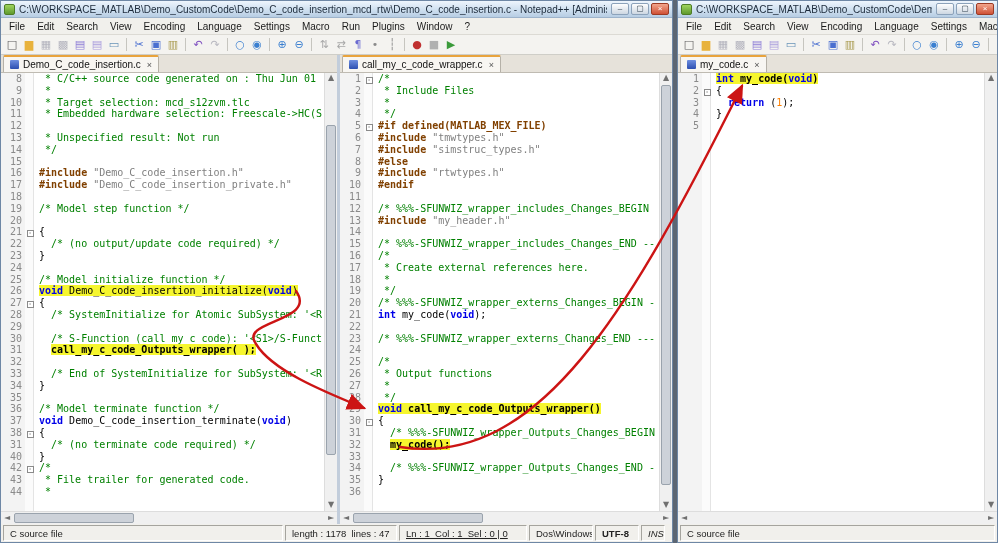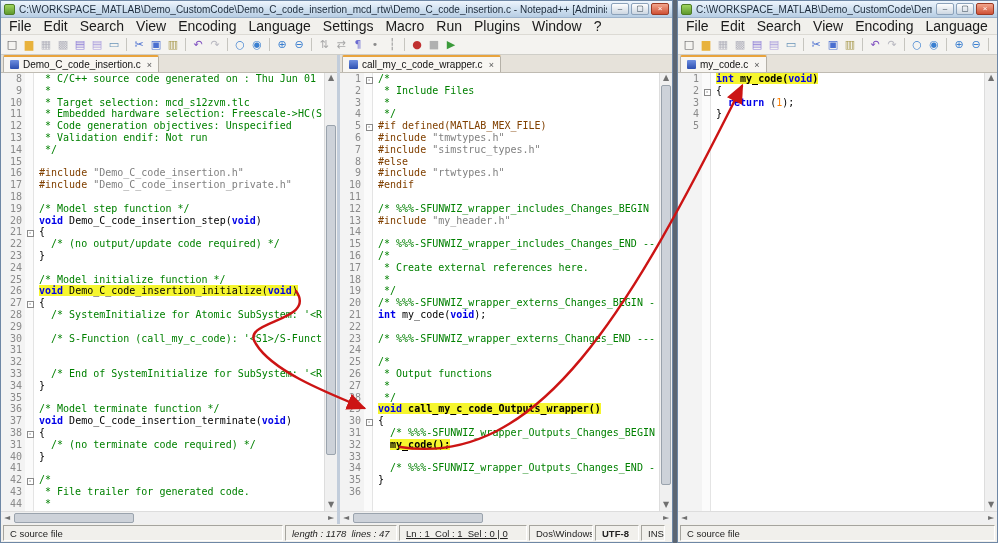--- a/index.html
+++ b/index.html
@@ -7,21 +7,21 @@
   body{background:#5c6673;font-family:"Liberation Sans",sans-serif;position:relative;}
   .win{position:absolute;top:0;height:543px;background:#cfd9e6;border:1px solid #6e87a5;display:flex;flex-direction:column;}
   #win-left{left:0;width:673px;}
   #win-right{left:677px;width:321px;}
   .titlebar{height:17px;flex:0 0 17px;background:linear-gradient(#eef5fd,#cfe0f0 55%,#b7cde3);display:flex;align-items:center;gap:4px;padding:0 3px;font-size:10px;color:#1c2a3a;border-bottom:1px solid #9db3cb;white-space:nowrap;overflow:hidden;}
   .app-icon{width:11px;height:11px;flex:0 0 11px;background:linear-gradient(#9fd45e,#5f9a2e);border-radius:2px;border:1px solid #4e7d26;}
   .title{flex:1;overflow:hidden;text-overflow:clip;white-space:nowrap;}
   .winbtns{display:flex;gap:2px;flex:0 0 auto;}
   .wbtn{width:18px;height:12px;font-size:8px;line-height:10px;text-align:center;background:linear-gradient(#fefefe,#cdd7e2);border:1px solid #8ca2ba;border-radius:2px;color:#30404f;}
   .wbtn.close{background:linear-gradient(#f2a58c,#cf5136);color:#fff;border-color:#9c3a24;}
-  .menubar{height:17px;flex:0 0 17px;background:#f1f0ec;display:flex;align-items:center;padding-left:2px;font-size:14px;color:#1a1a1a;border-bottom:1px solid #dcdad4;white-space:nowrap;overflow:hidden;}
+  .menubar{height:17px;flex:0 0 17px;background:#f1f0ec;display:flex;align-items:center;padding-left:2px;font-size:10px;color:#1a1a1a;border-bottom:1px solid #dcdad4;white-space:nowrap;overflow:hidden;}
   .menu-item{padding:1px 6px;border-radius:2px;}
   .toolbar{height:20px;flex:0 0 20px;background:#f4f3f0;display:flex;align-items:center;gap:1px;padding:0 3px;border-bottom:1px solid #cfcec8;overflow:hidden;white-space:nowrap;}
   .tbicon{width:16px;height:16px;flex:0 0 16px;text-align:center;font:11px/15px "DejaVu Sans",sans-serif;border-radius:2px;}
   .tbsep{width:1px;height:13px;flex:0 0 1px;background:#c6c5bf;margin:0 3px;}
   .main{flex:1;display:flex;min-height:0;background:#cfd9e6;}
   .pane{display:flex;flex-direction:column;min-width:0;background:#fff;}
   #pane-left{flex:0 0 336px;}
   .splitter{flex:0 0 3px;background:#c2cddb;}
   #pane-mid{flex:1;}
   #pane-right{flex:1;}
@@ -35,38 +35,38 @@
   .gbg.g1{left:0;width:24px;background:#f3f3f3;}
   .gbg.g2{left:24px;width:9px;background:#fbfbfb;border-right:1px solid #e4e4e4;}
   .rows{position:relative;}
   .crow{display:flex;height:11.8px;font:10px/11.8px "DejaVu Sans Mono","Liberation Mono",monospace;white-space:pre;}
   .ln{flex:0 0 24px;text-align:right;padding-right:3px;color:#8a8a8a;}
   .fold{flex:0 0 10px;text-align:center;}
   .foldmark{display:inline-block;width:7px;height:7px;margin-top:2px;border:1px solid #8a8a8a;background:#fff;font:7px/5px "DejaVu Sans Mono",monospace;color:#444;text-align:center;}
   .lt{padding-left:4px;color:#000;}
   .d{color:#000;}
   .cm{color:#008000;}
-  .pp{color:#804000;}
+  .pp{color:#804000;font-weight:bold;}
   .str{color:#808080;}
   .kw{color:#0000e8;font-weight:bold;}
   .num{color:#ff8000;}
   .hl{background:#f6f62e;}
   .b{font-weight:bold;}
   .vscroll{flex:0 0 13px;background:#f0f0f0;border-left:1px solid #dddddd;position:relative;font:8px/10px "DejaVu Sans",sans-serif;color:#707070;text-align:center;}
   .varrow{position:absolute;left:0;right:0;height:11px;}
   .varrow.up{top:0;} .varrow.dn{bottom:0;}
   .vthumb{position:absolute;left:1px;right:1px;background:#cdd2d9;border:1px solid #9aa3ad;border-radius:2px;}
   .hscroll{height:13px;flex:0 0 13px;background:#f0f0f0;border-top:1px solid #dddddd;position:relative;font:8px/12px "DejaVu Sans",sans-serif;color:#707070;}
   .harrow{position:absolute;top:0;bottom:0;width:12px;text-align:center;}
   .harrow.lf{left:0;} .harrow.rt{right:0;}
   .hthumb{position:absolute;top:1px;bottom:1px;background:#cdd2d9;border:1px solid #9aa3ad;border-radius:2px;}
   .statusbar{height:18px;flex:0 0 18px;background:#f1f0ec;display:flex;align-items:stretch;gap:2px;padding:1px 2px;font-size:9.5px;color:#222;}
   .seg{border:1px solid;border-color:#a5a49e #ffffff #ffffff #a5a49e;display:flex;align-items:center;padding:0 6px;white-space:pre;overflow:hidden;}
-  .seg.ft{flex:0 0 280px;} .seg.len{flex:0 0 112px;font-style:italic;} .seg.cur{flex:0 0 128px;text-decoration:underline;}
-  .seg.eol{flex:0 0 64px;} .seg.enc{flex:0 0 44px;font-weight:bold;} .seg.ins{flex:0 0 24px;}
+  .seg.ft{flex:0 0 280px;} .seg.len{flex:0 0 112px;} .seg.cur{flex:0 0 128px;text-decoration:underline;}
+  .seg.eol{flex:0 0 64px;} .seg.enc{flex:0 0 44px;font-weight:bold;} .seg.ins{flex:0 0 24px;font-style:italic;}
   .seg.full{flex:1;}
   #annotations{position:absolute;left:0;top:0;width:998px;height:543px;pointer-events:none;z-index:50;}
 </style>
 </head>
 <body>
 
 <div class="win" id="win-left">
   <div class="titlebar">
     <span class="app-icon"></span>
     <span class="title">C:\WORKSPACE_MATLAB\Demo_CustomCode\Demo_C_code_insertion_mcd_rtw\Demo_C_code_insertion.c - Notepad++ [Administrator]</span>
@@ -134,50 +134,49 @@
       </div>
       <div class="editor-wrap">
         <div class="editor">
           <div class="gbg g1"></div>
           <div class="gbg g2"></div>
           <div class="rows">
               <div class="crow"><span class="ln">8</span><span class="fold"></span><span class="lt"><span class="cm"> * C/C++ source code generated on : Thu Jun 01</span></span></div>
               <div class="crow"><span class="ln">9</span><span class="fold"></span><span class="lt"><span class="cm"> *</span></span></div>
               <div class="crow"><span class="ln">10</span><span class="fold"></span><span class="lt"><span class="cm"> * Target selection: mcd_s12zvm.tlc</span></span></div>
               <div class="crow"><span class="ln">11</span><span class="fold"></span><span class="lt"><span class="cm"> * Embedded hardware selection: Freescale-&gt;HC(S</span></span></div>
-              <div class="crow"><span class="ln">12</span><span class="fold"></span><span class="lt"><span class="cm"> * Code generation objectives: Unspecified</span></span></div>
-              <div class="crow"><span class="ln">13</span><span class="fold"></span><span class="lt"><span class="cm"> * Validation endif: Not run</span></span></div>
+              <div class="crow"><span class="ln">12</span><span class="fold"></span></div>
+              <div class="crow"><span class="ln">13</span><span class="fold"></span><span class="lt"><span class="cm"> * Unspecified result: Not run</span></span></div>
               <div class="crow"><span class="ln">14</span><span class="fold"></span><span class="lt"><span class="cm"> */</span></span></div>
               <div class="crow"><span class="ln">15</span><span class="fold"></span><span class="lt"></span></div>
               <div class="crow"><span class="ln">16</span><span class="fold"></span><span class="lt"><span class="pp">#include </span><span class="str">"Demo_C_code_insertion.h"</span></span></div>
               <div class="crow"><span class="ln">17</span><span class="fold"></span><span class="lt"><span class="pp">#include </span><span class="str">"Demo_C_code_insertion_private.h"</span></span></div>
               <div class="crow"><span class="ln">18</span><span class="fold"></span><span class="lt"></span></div>
               <div class="crow"><span class="ln">19</span><span class="fold"></span><span class="lt"><span class="cm">/* Model step function */</span></span></div>
-              <div class="crow"><span class="ln">20</span><span class="fold"></span><span class="lt"><span class="kw">void</span><span class="d"> Demo_C_code_insertion_step(</span><span class="kw">void</span><span class="d">)</span></span></div>
+              <div class="crow"><span class="ln">20</span><span class="fold"></span></div>
               <div class="crow"><span class="ln">21</span><span class="fold"><span class="foldmark">-</span></span><span class="lt"><span class="d">{</span></span></div>
               <div class="crow"><span class="ln">22</span><span class="fold"></span><span class="lt"><span class="cm">  /* (no output/update code required) */</span></span></div>
               <div class="crow"><span class="ln">23</span><span class="fold"></span><span class="lt"><span class="d">}</span></span></div>
               <div class="crow"><span class="ln">24</span><span class="fold"></span><span class="lt"></span></div>
               <div class="crow"><span class="ln">25</span><span class="fold"></span><span class="lt"><span class="cm">/* Model initialize function */</span></span></div>
               <div class="crow"><span class="ln">26</span><span class="fold"></span><span class="lt"><span class="kw hl">void</span><span class="d hl"> Demo_C_code_insertion_initialize(</span><span class="kw hl">void</span><span class="d hl">)</span></span></div>
               <div class="crow"><span class="ln">27</span><span class="fold"><span class="foldmark">-</span></span><span class="lt"><span class="d">{</span></span></div>
               <div class="crow"><span class="ln">28</span><span class="fold"></span><span class="lt"><span class="cm">  /* SystemInitialize for Atomic SubSystem: '&lt;R</span></span></div>
               <div class="crow"><span class="ln">29</span><span class="fold"></span><span class="lt"></span></div>
               <div class="crow"><span class="ln">30</span><span class="fold"></span><span class="lt"><span class="cm">  /* S-Function (call_my_c_code): '&lt;S1&gt;/S-Funct</span></span></div>
-              <div class="crow"><span class="ln">31</span><span class="fold"></span><span class="lt"><span class="d">  </span></span></div>
+              <div class="crow"><span class="ln">31</span><span class="fold"></span><span class="lt"><span class="d">  </span><span class="d hl b">call_my_c_code_Outputs_wrapper( );</span></span></div>
               <div class="crow"><span class="ln">32</span><span class="fold"></span><span class="lt"></span></div>
               <div class="crow"><span class="ln">33</span><span class="fold"></span><span class="lt"><span class="cm">  /* End of SystemInitialize for SubSystem: '&lt;R</span></span></div>
               <div class="crow"><span class="ln">34</span><span class="fold"></span><span class="lt"><span class="d">}</span></span></div>
               <div class="crow"><span class="ln">35</span><span class="fold"></span><span class="lt"></span></div>
               <div class="crow"><span class="ln">36</span><span class="fold"></span><span class="lt"><span class="cm">/* Model terminate function */</span></span></div>
               <div class="crow"><span class="ln">37</span><span class="fold"></span><span class="lt"><span class="kw">void</span><span class="d"> Demo_C_code_insertion_terminate(</span><span class="kw">void</span><span class="d">)</span></span></div>
               <div class="crow"><span class="ln">38</span><span class="fold"><span class="foldmark">-</span></span><span class="lt"><span class="d">{</span></span></div>
               <div class="crow"><span class="ln">31</span><span class="fold"></span><span class="lt"><span class="cm">  /* (no terminate code required) */</span></span></div>
               <div class="crow"><span class="ln">40</span><span class="fold"></span><span class="lt"><span class="d">}</span></span></div>
-              <div class="crow"><span class="ln">41</span><span class="fold"></span><span class="lt"></span></div>
               <div class="crow"><span class="ln">42</span><span class="fold"><span class="foldmark">-</span></span><span class="lt"><span class="cm">/*</span></span></div>
               <div class="crow"><span class="ln">43</span><span class="fold"></span><span class="lt"><span class="cm"> * File trailer for generated code.</span></span></div>
               <div class="crow"><span class="ln">44</span><span class="fold"></span><span class="lt"><span class="cm"> *</span></span></div>
             </div>
         </div>
         <div class="vscroll">
           <span class="varrow up">▲</span>
           <div class="vthumb" style="top:52px;height:330px;"></div>
           <span class="varrow dn">▼</span>
         </div>

